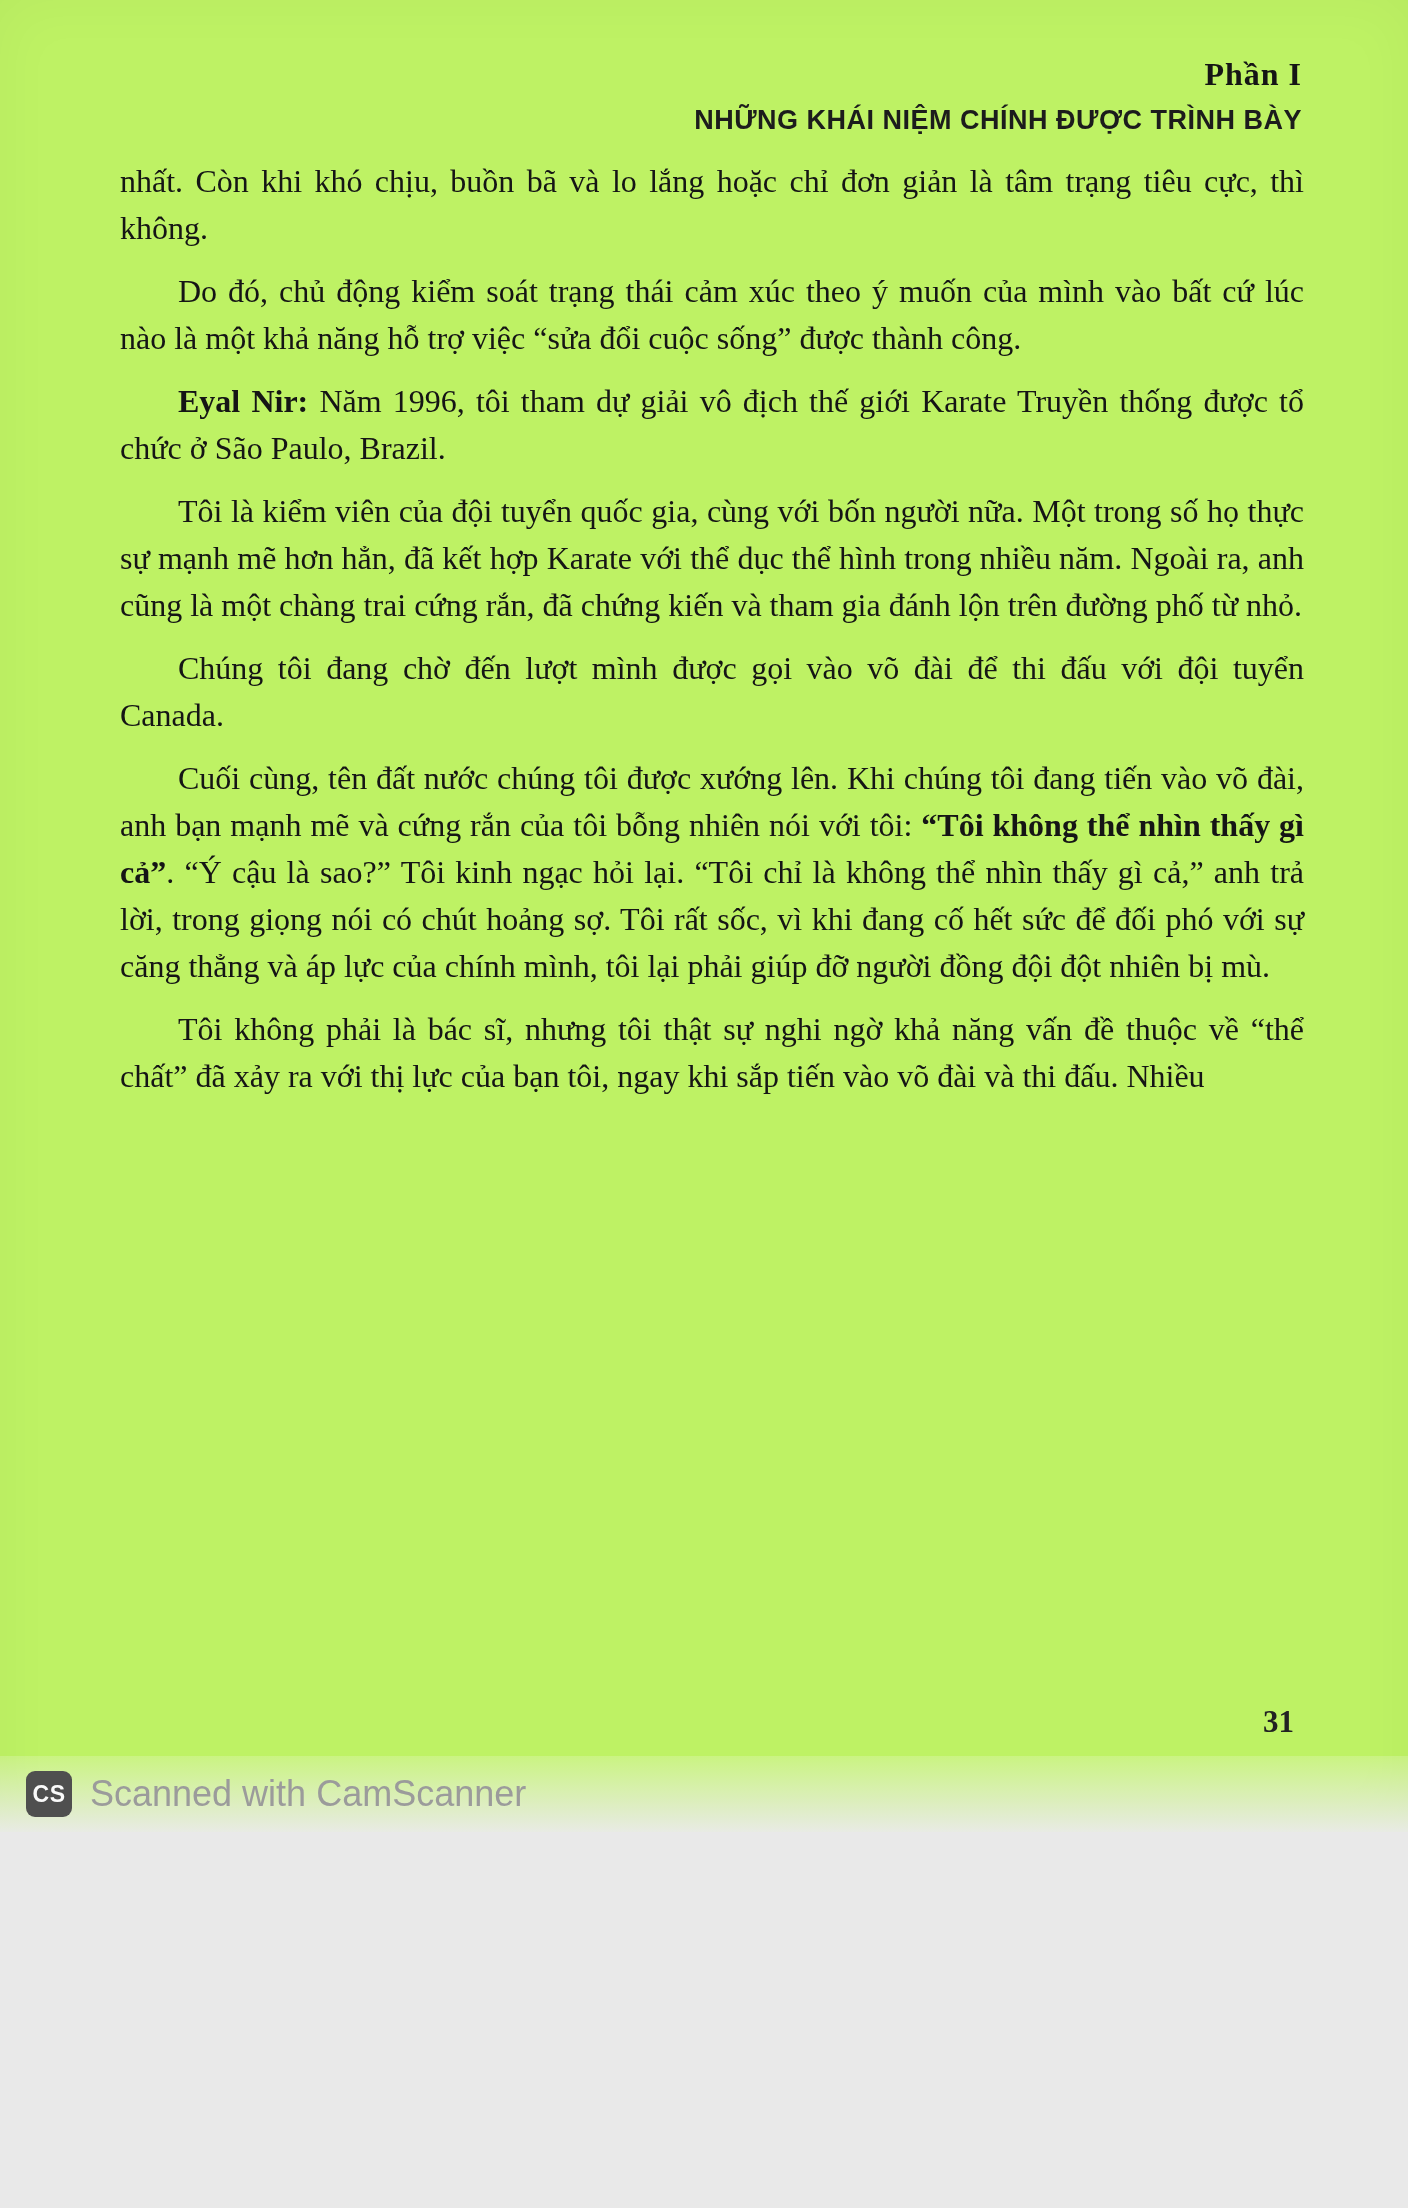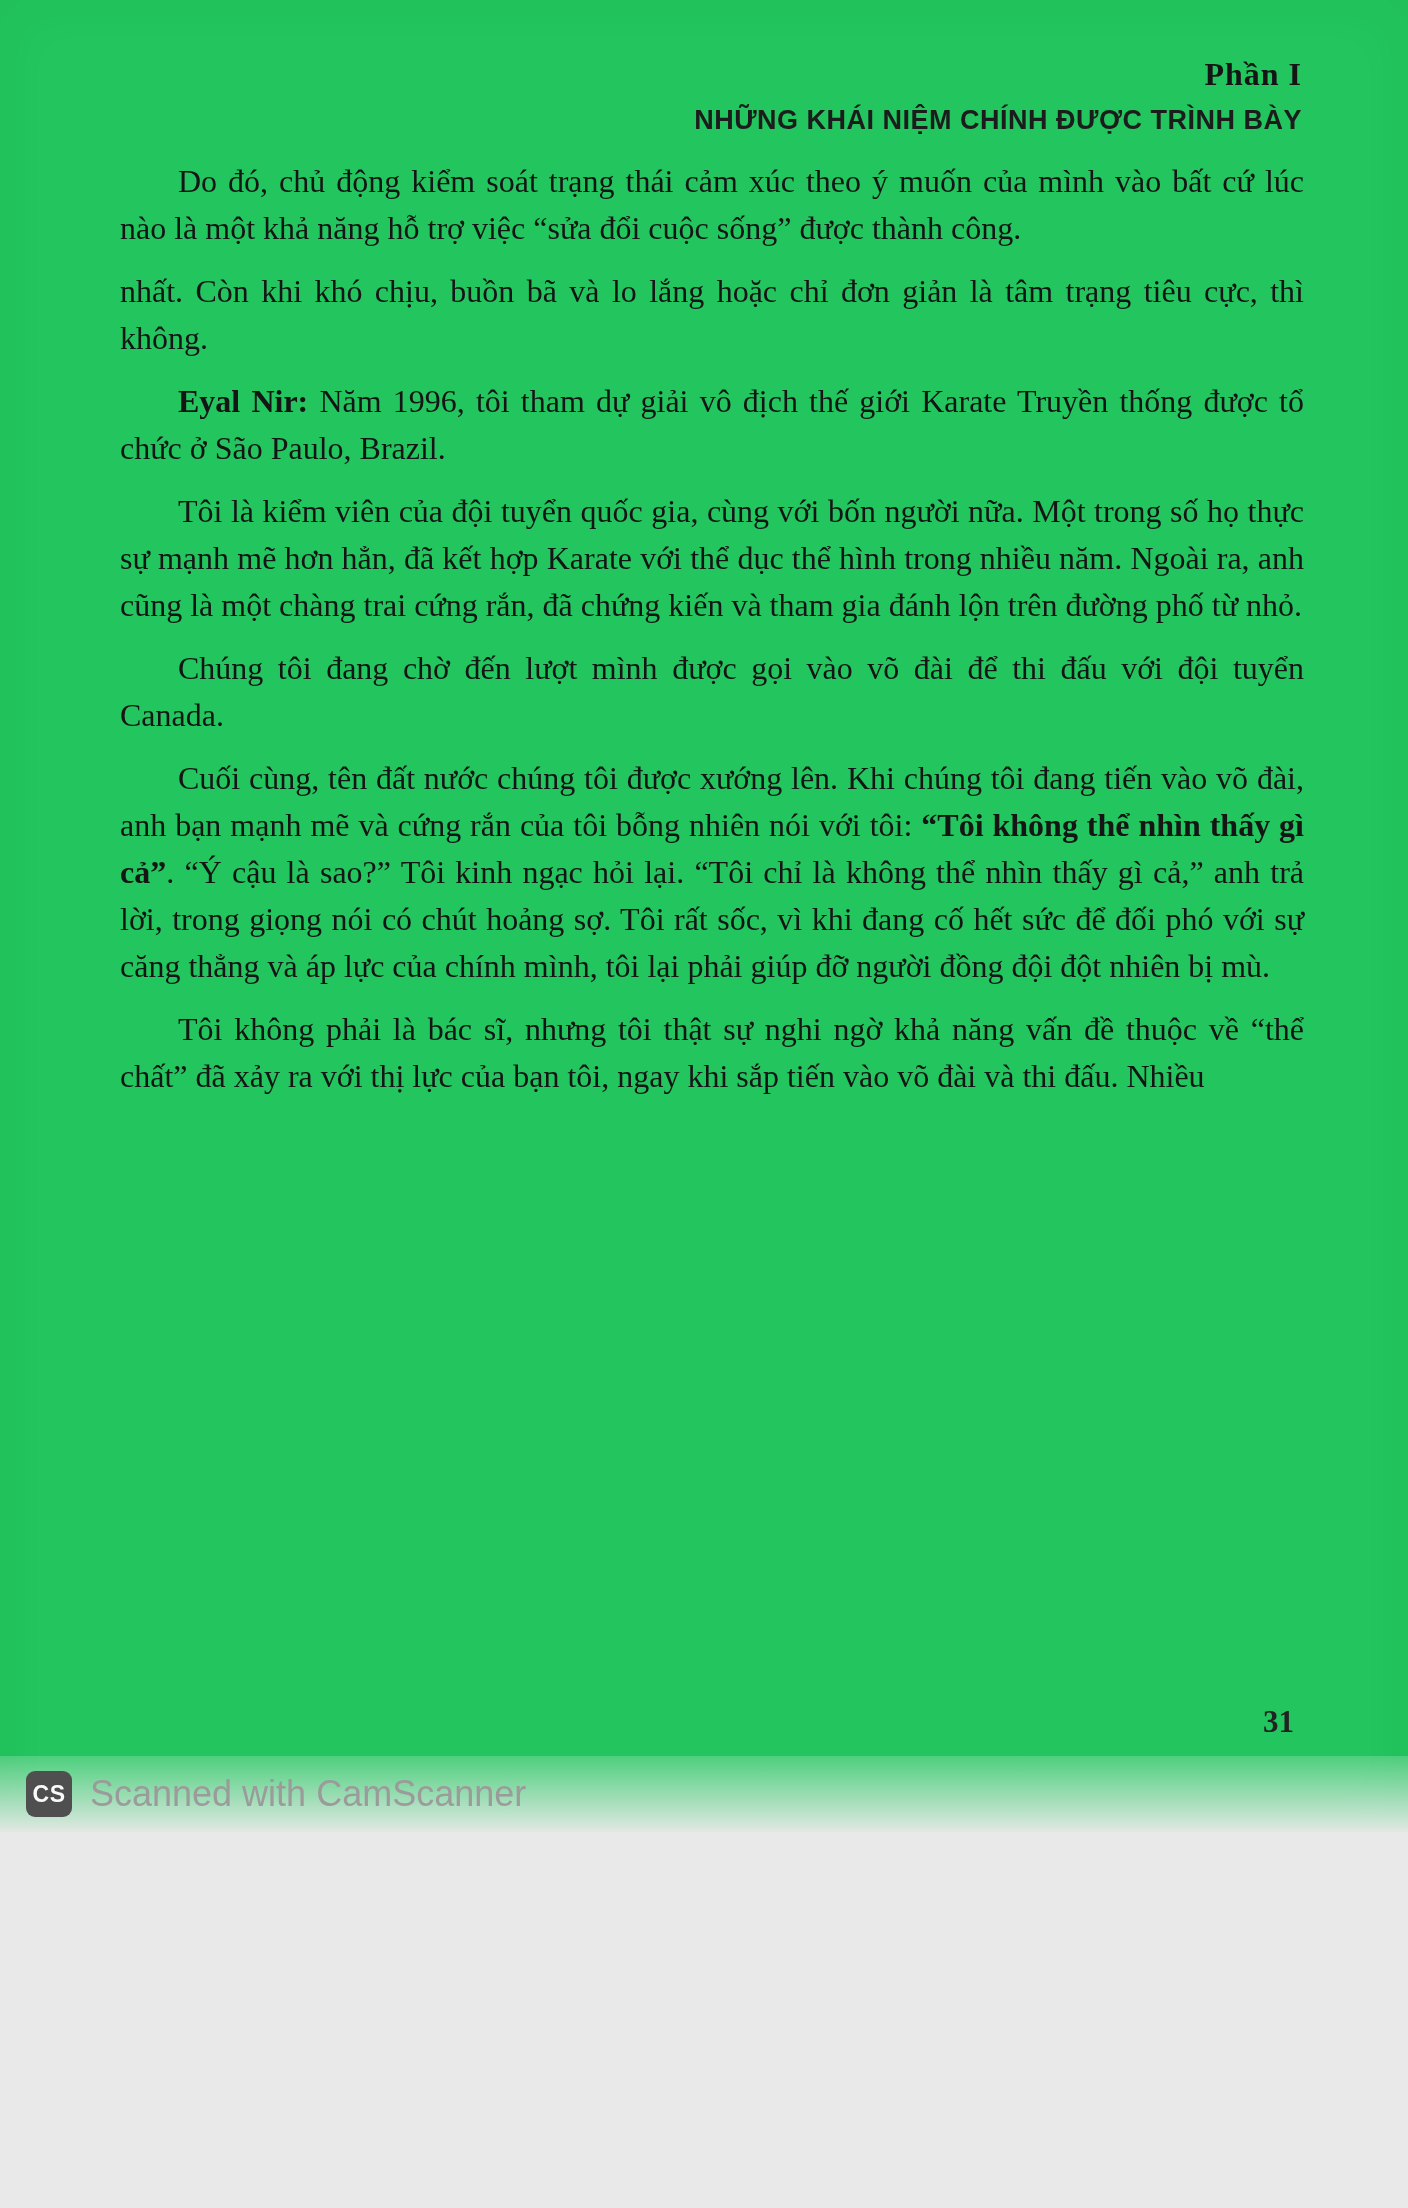--- a/index.html
+++ b/index.html
@@ -5,21 +5,21 @@
   html, body {
     margin: 0;
     padding: 0;
     background: #e9e9e9;
   }
   .page {
     position: relative;
     width: 1408px;
     height: 1832px;
     margin: 0 auto;
-    background: #22c55e;
+    background: #bef264;
     box-shadow: inset 0 0 60px rgba(0,0,0,0.04);
     font-family: "Liberation Serif", "DejaVu Serif", serif;
     color: #151515;
     overflow: hidden;
   }
   .page-header {
     position: absolute;
     top: 56px;
     right: 106px;
     text-align: right;
@@ -100,22 +100,22 @@
 <body>
 
 <div class="page">
 
   <header class="page-header">
     <div class="part-label">Phần I</div>
     <div class="chapter-subtitle">NHỮNG KHÁI NIỆM CHÍNH ĐƯỢC TRÌNH BÀY</div>
   </header>
 
   <main class="page-body">
+    <p class="para no-indent">nhất. Còn khi khó chịu, buồn bã và lo lắng hoặc chỉ đơn giản là tâm trạng tiêu cực, thì không.</p>
     <p class="para">Do đó, chủ động kiểm soát trạng thái cảm xúc theo ý muốn của mình vào bất cứ lúc nào là một khả năng hỗ trợ việc “sửa đổi cuộc sống” được thành công.</p>
-    <p class="para no-indent">nhất. Còn khi khó chịu, buồn bã và lo lắng hoặc chỉ đơn giản là tâm trạng tiêu cực, thì không.</p>
     <p class="para"><strong>Eyal Nir:</strong><span> Năm 1996, tôi tham dự giải vô địch thế giới Karate Truyền thống được tổ chức ở São Paulo, Brazil.</span></p>
     <p class="para">Tôi là kiểm viên của đội tuyển quốc gia, cùng với bốn người nữa. Một trong số họ thực sự mạnh mẽ hơn hẳn, đã kết hợp Karate với thể dục thể hình trong nhiều năm. Ngoài ra, anh cũng là một chàng trai cứng rắn, đã chứng kiến và tham gia đánh lộn trên đường phố từ nhỏ.</p>
     <p class="para">Chúng tôi đang chờ đến lượt mình được gọi vào võ đài để thi đấu với đội tuyển Canada.</p>
     <p class="para"><span>Cuối cùng, tên đất nước chúng tôi được xướng lên. Khi chúng tôi đang tiến vào võ đài, anh bạn mạnh mẽ và cứng rắn của tôi bỗng nhiên nói với tôi: </span><strong>“Tôi không thể nhìn thấy gì cả”</strong><span>. “Ý cậu là sao?” Tôi kinh ngạc hỏi lại. “Tôi chỉ là không thể nhìn thấy gì cả,” anh trả lời, trong giọng nói có chút hoảng sợ. Tôi rất sốc, vì khi đang cố hết sức để đối phó với sự căng thẳng và áp lực của chính mình, tôi lại phải giúp đỡ người đồng đội đột nhiên bị mù.</span></p>
     <p class="para">Tôi không phải là bác sĩ, nhưng tôi thật sự nghi ngờ khả năng vấn đề thuộc về “thể chất” đã xảy ra với thị lực của bạn tôi, ngay khi sắp tiến vào võ đài và thi đấu. Nhiều</p>
   </main>
 
   <div class="page-number">31</div>
 
   <footer class="watermark-bar">

